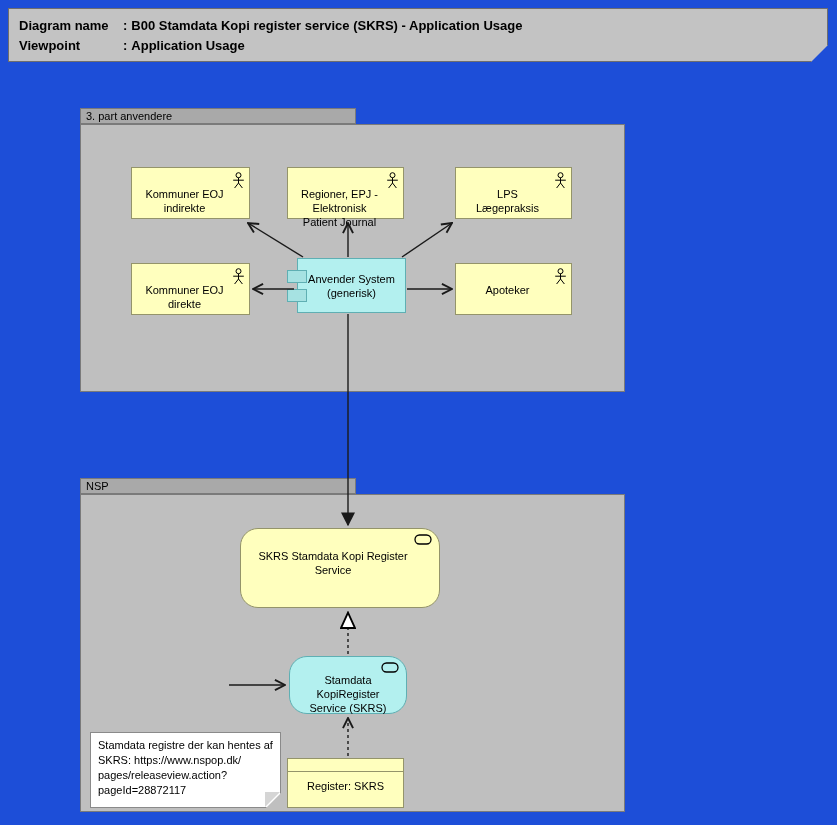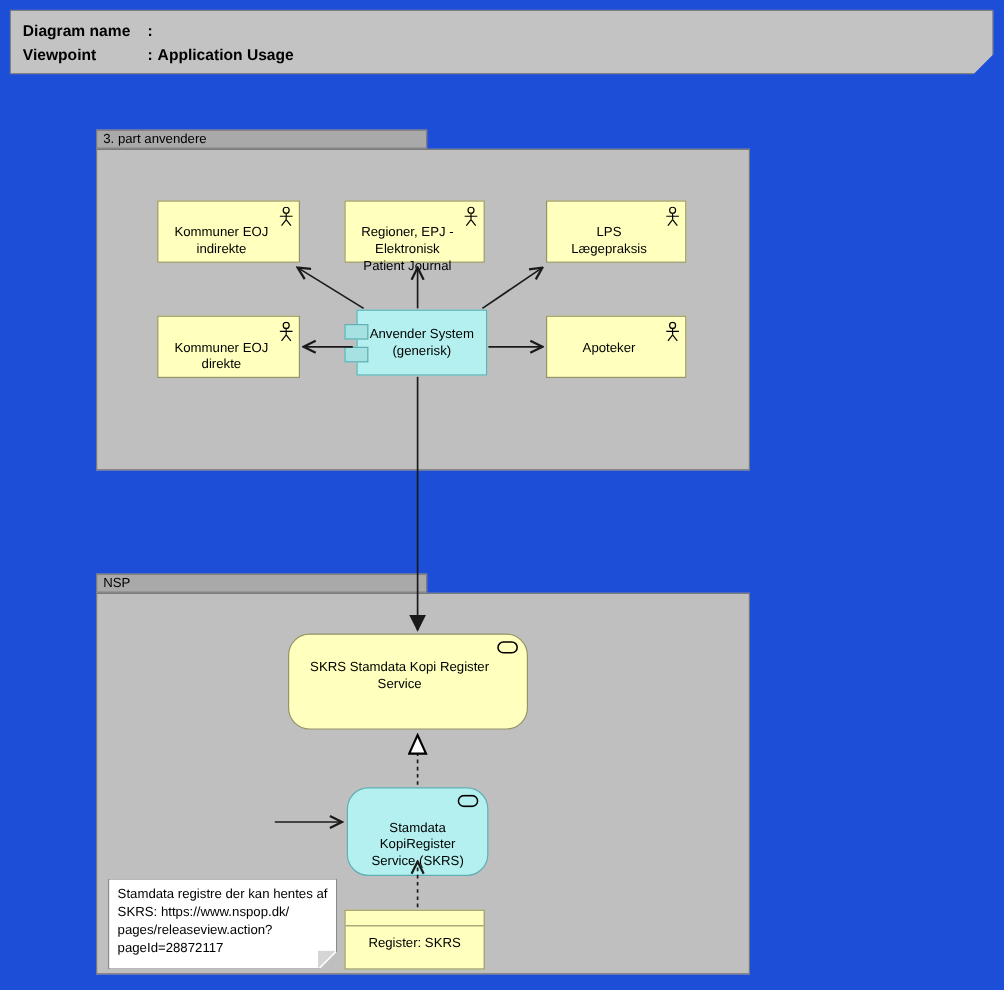--- a/index.html
+++ b/index.html
@@ -54,22 +54,22 @@
   #anvender{left:297px;top:258px;width:109px;height:55px;}
   #proddb{left:118px;top:658px;width:110px;height:54px;}
   
   .service{
     position:absolute;box-sizing:border-box;border-radius:18px;
     font-size:11px;line-height:14px;text-align:center;white-space:pre-line;
   }
   .service-icon{position:absolute;top:5px;right:7px;}
   #skrs-svc{left:240px;top:528px;width:200px;height:80px;background:var(--yellow-fill);
     border:1px solid var(--yellow-border);padding:6px 24px 0 10px;}
-  #stamdata-svc{left:289px;top:656px;width:118px;height:74px;background:var(--cyan-fill);
-    border:1px solid var(--cyan-border);padding:12px 10px 0 10px;}
+  #stamdata-svc{left:289px;top:656px;width:118px;height:58px;background:var(--cyan-fill);
+    border:1px solid var(--cyan-border);padding:2px 10px 0 10px;}
   
   .data-object{
     position:absolute;background:var(--yellow-fill);border:1px solid var(--yellow-border);
     box-sizing:border-box;font-size:11px;
   }
   .data-object .band{height:12px;border-bottom:1px solid var(--yellow-border);}
   .data-object .do-label{text-align:center;padding-top:8px;}
   #register{left:287px;top:758px;width:117px;height:50px;}
   
   .note{
@@ -89,20 +89,21 @@
 </style>
 </head>
 <body>
 
 <div class="canvas">
 
   <div class="title-note">
     <div class="title-row">
       <span class="title-label">Diagram name</span>
       <span class="title-colon">:</span>
+      <span>B00 Stamdata Kopi register service (SKRS) - Application Usage</span>
     </div>
     <div class="title-row">
       <span class="title-label">Viewpoint</span>
       <span class="title-colon">:</span>
       <span>Application Usage</span>
     </div>
   </div>
 
   <div class="group-tab" id="g1tab">
     <span>3. part anvendere</span>

